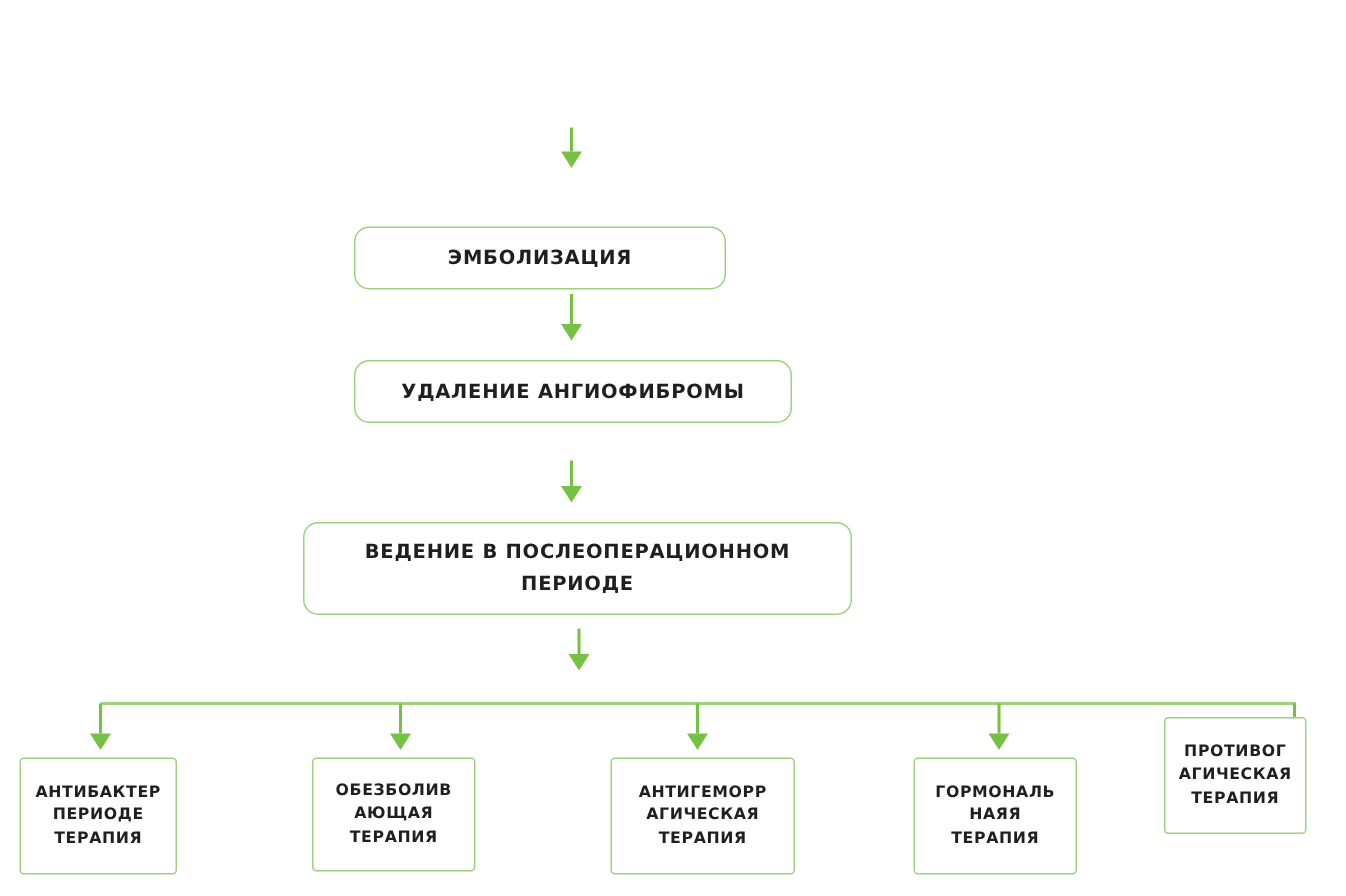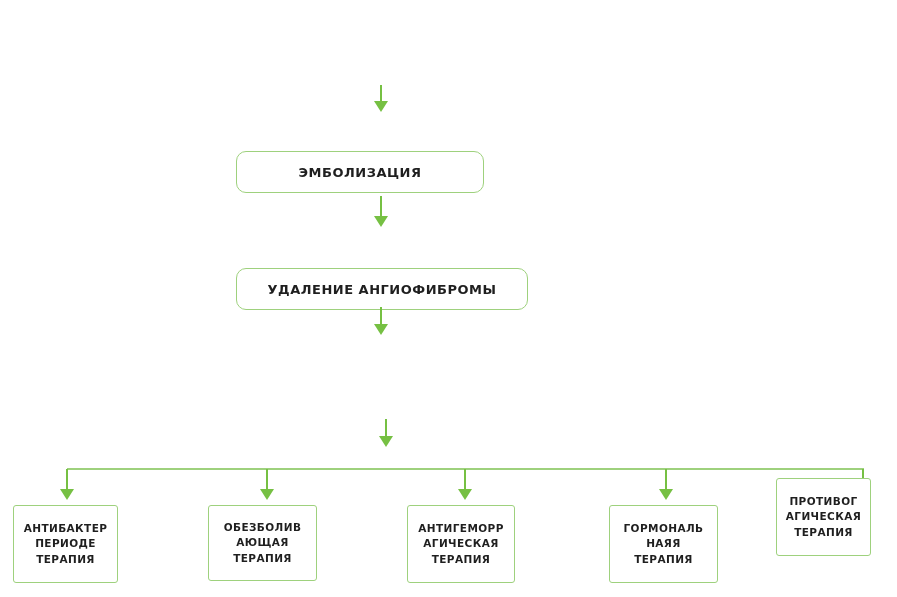--- a/index.html
+++ b/index.html
@@ -63,29 +63,33 @@
 
   <div class="node rect" style="left:236px;top:127px;width:248px;height:42px;margin-top:24px;">
     <span>ЭМБОЛИЗАЦИЯ</span>
   </div>
 
   <div class="varrow" style="left:374px;top:196px;">
     <div class="stem" style="height:20px;"></div>
     <div class="head"></div>
   </div>
 
-  <div class="node rect" style="left:236px;top:240px;width:292px;height:42px;margin-top:28px;">
+  <div class="node rect" style="left:236px;top:240px;width:292px;height:42px;">
     <span>УДАЛЕНИЕ АНГИОФИБРОМЫ</span>
   </div>
 
   <div class="varrow" style="left:374px;top:307px;">
     <div class="stem" style="height:17px;"></div>
     <div class="head"></div>
   </div>
 
+  <div class="node rect" style="left:202px;top:348px;width:366px;height:62px;">
+    <span>ВЕДЕНИЕ В ПОСЛЕОПЕРАЦИОННОМ</span>
+    <span>ПЕРИОДЕ</span>
+  </div>
 
   <div class="varrow" style="left:379px;top:419px;">
     <div class="stem" style="height:17px;"></div>
     <div class="head"></div>
   </div>
 
   <div class="hline" style="left:67px;top:468px;width:797px;"></div>
 
   <div class="varrow" style="left:60px;top:469px;">
     <div class="stem" style="height:20px;"></div>
@@ -113,21 +117,21 @@
     <span>ПЕРИОДЕ</span>
     <span>ТЕРАПИЯ</span>
   </div>
 
   <div class="node leaf" style="left:208px;top:505px;width:109px;height:76px;">
     <span>ОБЕЗБОЛИВ</span>
     <span>АЮЩАЯ</span>
     <span>ТЕРАПИЯ</span>
   </div>
 
-  <div class="node leaf" style="left:407px;top:505px;width:108px;height:78px;">
+  <div class="node leaf" style="left:407px;top:505px;width:123px;height:78px;">
     <span>АНТИГЕМОРР</span>
     <span>АГИЧЕСКАЯ</span>
     <span>ТЕРАПИЯ</span>
   </div>
 
   <div class="node leaf" style="left:609px;top:505px;width:109px;height:78px;align-items:center;">
     <span>ГОРМОНАЛЬ</span>
     <span>НАЯЯ</span>
     <span>ТЕРАПИЯ</span>
   </div>

